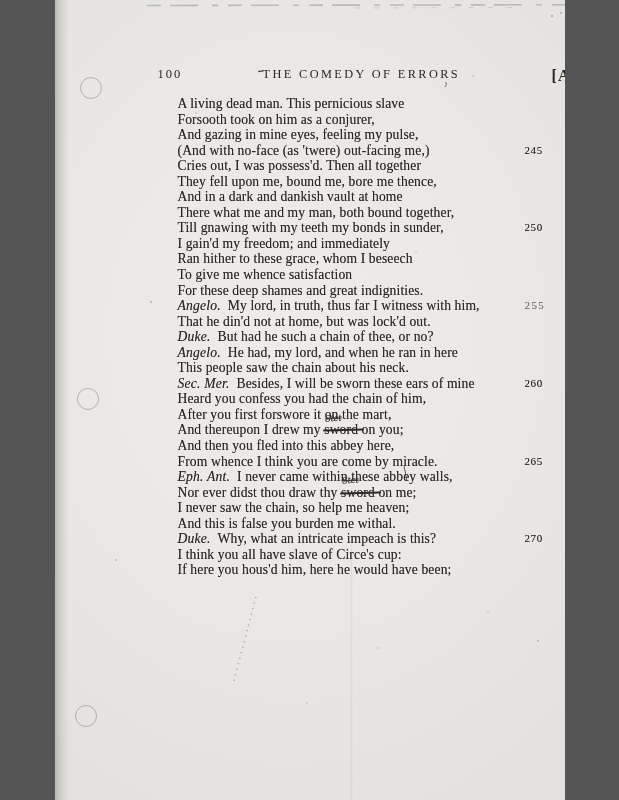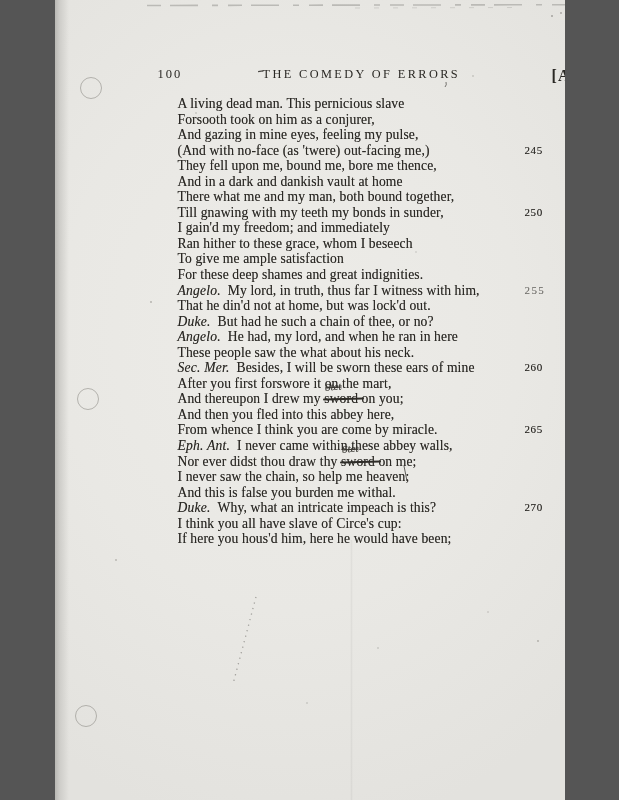--- a/index.html
+++ b/index.html
@@ -94,34 +94,36 @@
     <span class="pageno">100</span>
     <span class="running-title">THE COMEDY OF ERRORS</span>
     <span class="act">[ACT V</span>
   </div>
 
   <div class="verse">
       <div class="line">A living dead man. This pernicious slave</div>
       <div class="line">Forsooth took on him as a conjurer,</div>
       <div class="line">And gazing in mine eyes, feeling my pulse,</div>
       <div class="line">(And with no-face (as 'twere) out-facing me,)<span class="lineno">245</span></div>
+      <div class="line">Cries out, I was possess'd. Then all together</div>
       <div class="line">They fell upon me, bound me, bore me thence,</div>
       <div class="line">And in a dark and dankish vault at home</div>
       <div class="line">There what me and my man, both bound together,</div>
       <div class="line">Till gnawing with my teeth my bonds in sunder,<span class="lineno">250</span></div>
       <div class="line">I gain'd my freedom; and immediately</div>
       <div class="line">Ran hither to these grace, whom I beseech</div>
-      <div class="line">To give me ample satisfaction</div>
+      <div class="line">To give me whence satisfaction</div>
       <div class="line">For these deep shames and great indignities.</div>
       <div class="line has-speaker"><span class="speaker">Angelo.</span>My lord, in truth, thus far I witness with him,<span class="lineno smudged">255</span></div>
       <div class="line">That he din'd not at home, but was lock'd out.</div>
       <div class="line has-speaker"><span class="speaker">Duke.</span>But had he such a chain of thee, or no?</div>
       <div class="line has-speaker"><span class="speaker">Angelo.</span>He had, my lord, and when he ran in here</div>
-      <div class="line">These people saw the what about his neck.</div>
+      <div class="line">This people saw the chain about his neck.</div>
       <div class="line has-speaker"><span class="speaker">Sec. Mer.</span>Besides, I will be sworn these ears of mine<span class="lineno">260</span></div>
+      <div class="line">Heard you confess you had the chain of him,</div>
       <div class="line">After you first forswore it on the mart,</div>
       <div class="line">And thereupon I drew my <span class="struck">sword<span class="ann">Stet</span></span> on you;</div>
       <div class="line">And then you fled into this abbey here,</div>
       <div class="line">From whence I think you are come by miracle.<span class="lineno">265</span></div>
       <div class="line has-speaker"><span class="speaker">Eph. Ant.</span>I never came within these abbey walls,</div>
       <div class="line">Nor ever didst thou draw thy <span class="struck">sword<span class="ann">Stet</span></span> on me;</div>
       <div class="line">I never saw the chain, so help me heaven;</div>
       <div class="line">And this is false you burden me withal.</div>
       <div class="line has-speaker"><span class="speaker">Duke.</span>Why, what an intricate impeach is this?<span class="lineno">270</span></div>
       <div class="line">I think you all have slave of Circe's cup:</div>

